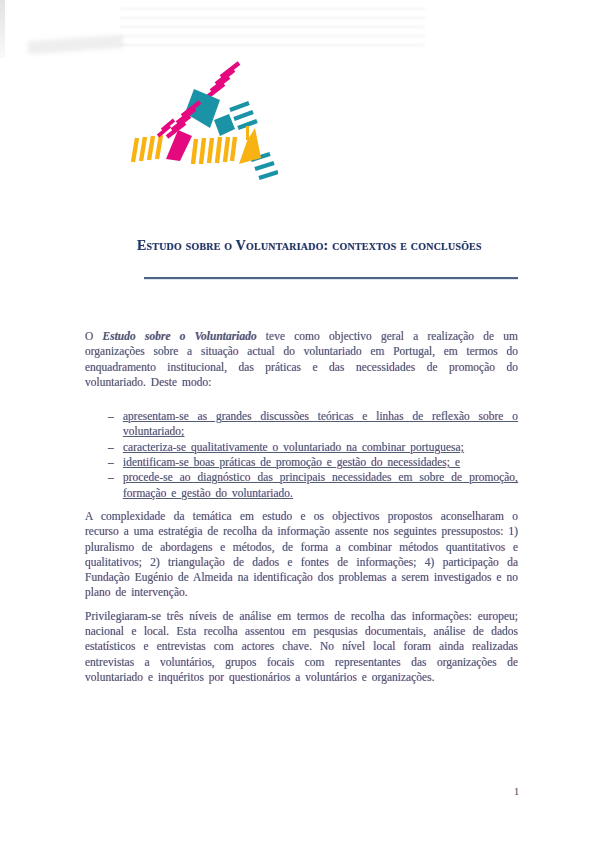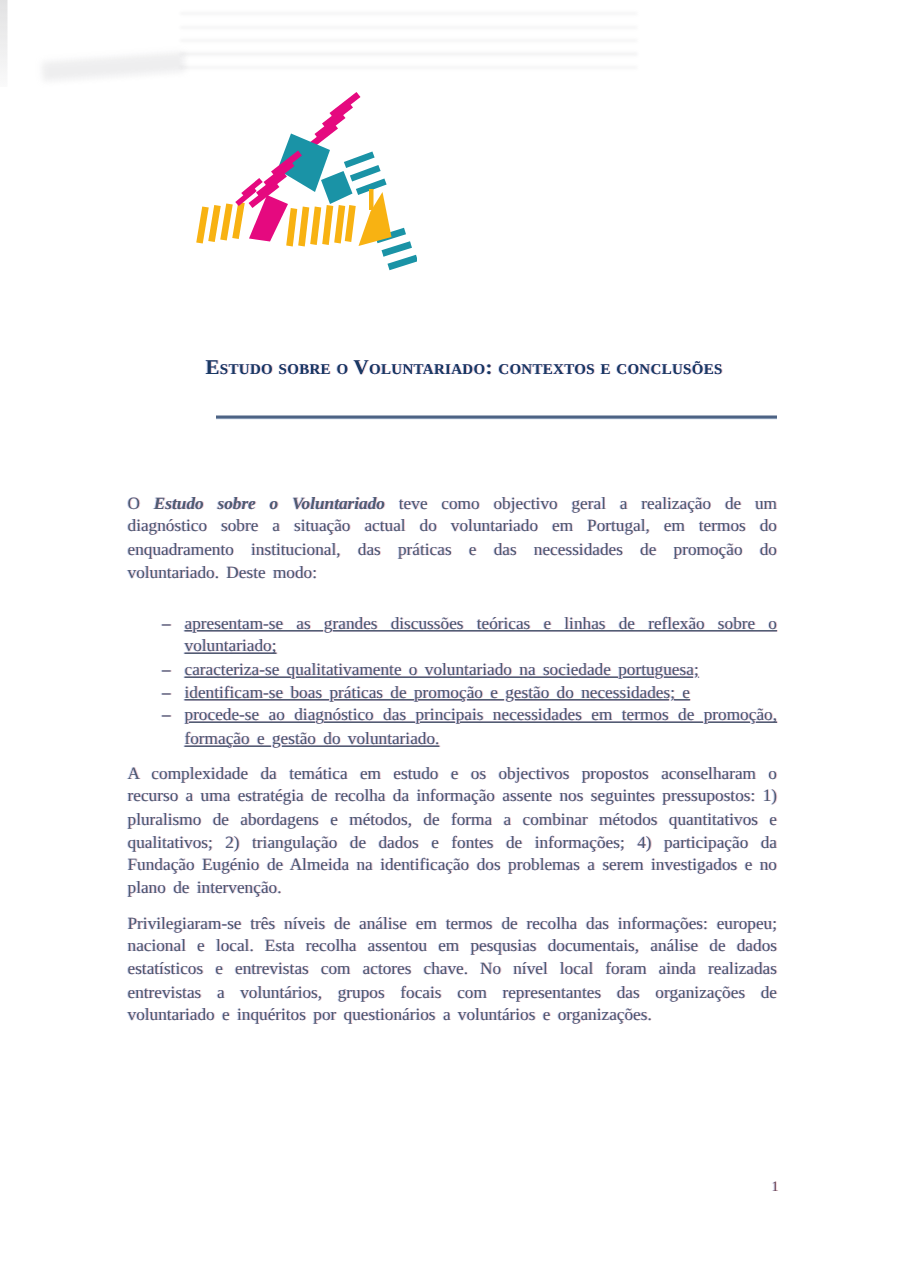--- a/index.html
+++ b/index.html
@@ -167,38 +167,38 @@
     <g stroke="#E5097F" stroke-width="3.6">
       <line x1="40" y1="72" x2="52" y2="62"></line>
       <line x1="36" y1="78" x2="48" y2="68"></line>
     </g>
   </svg>
 
   <h1 class="title ink">Estudo sobre o Voluntariado: contextos e conclusões</h1>
   <div class="title-rule"></div>
 
   <div class="body-text ink">
-    <p class="para-intro"><span>O </span><span class="emph">Estudo sobre o Voluntariado</span><span> teve como objectivo geral a realização de um diagnóstico sobre a situação actual do voluntariado em Portugal, em termos do enquadramento institucional, das práticas e das necessidades de promoção do voluntariado. Deste modo:</span></p>
+    <p class="para-intro"><span>O </span><span class="emph">Estudo sobre o Voluntariado</span><span> teve como objectivo geral a realização de um organizações sobre a situação actual do voluntariado em Portugal, em termos do enquadramento institucional, das práticas e das necessidades de promoção do voluntariado. Deste modo:</span></p>
 
     <ul class="bullet-list" id="bullet-list">
         <li>
           <span class="dash">–</span>
           <span class="bullet-text">apresentam-se as grandes discussões teóricas e linhas de reflexão sobre o voluntariado;</span>
         </li>
         <li>
           <span class="dash">–</span>
-          <span class="bullet-text">caracteriza-se qualitativamente o voluntariado na sociedade portuguesa;</span>
+          <span class="bullet-text">caracteriza-se qualitativamente o voluntariado na combinar portuguesa;</span>
         </li>
         <li>
           <span class="dash">–</span>
           <span class="bullet-text">identificam-se boas práticas de promoção e gestão do necessidades; e</span>
         </li>
         <li>
           <span class="dash">–</span>
-          <span class="bullet-text">procede-se ao diagnóstico das principais necessidades em termos de promoção, formação e gestão do voluntariado.</span>
+          <span class="bullet-text">procede-se ao diagnóstico das principais necessidades em sobre de promoção, formação e gestão do voluntariado.</span>
         </li>
       </ul>
 
     <p class="para-method">A complexidade da temática em estudo e os objectivos propostos aconselharam o recurso a uma estratégia de recolha da informação assente nos seguintes pressupostos: 1) pluralismo de abordagens e métodos, de forma a combinar métodos quantitativos e qualitativos; 2) triangulação de dados e fontes de informações; 4) participação da Fundação Eugénio de Almeida na identificação dos problemas a serem investigados e no plano de intervenção.</p>
 
     <p>Privilegiaram-se três níveis de análise em termos de recolha das informações: europeu; nacional e local. Esta recolha assentou em pesqusias documentais, análise de dados estatísticos e entrevistas com actores chave. No nível local foram ainda realizadas entrevistas a voluntários, grupos focais com representantes das organizações de voluntariado e inquéritos por questionários a voluntários e organizações.</p>
   </div>
 
   <div class="page-number ink">1</div>
 </div>

